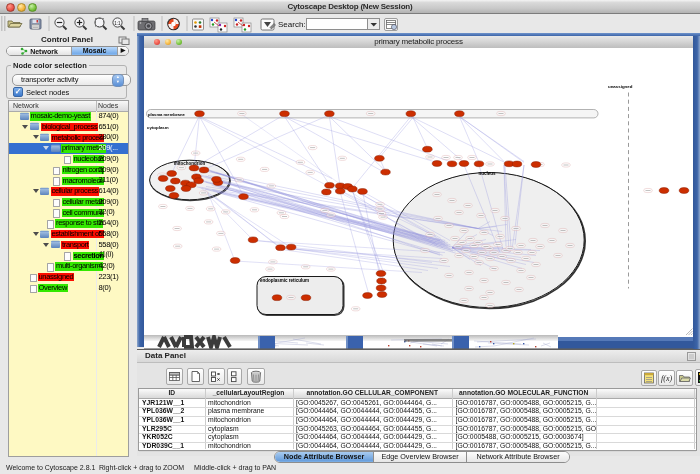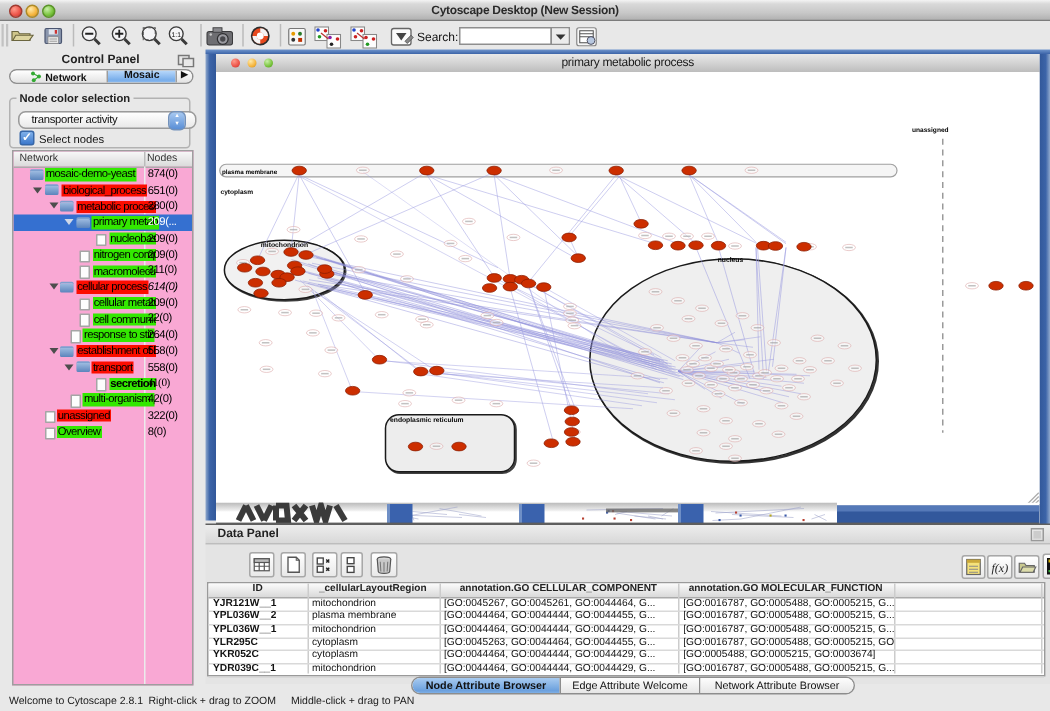--- a/index.html
+++ b/index.html
@@ -13,21 +13,21 @@
 #tabs div{font-size:7px;font-weight:bold;line-height:7.5px;text-align:center;color:#111;}
 #tabs .t1{width:64px;background:linear-gradient(#ffffff,#e3e3e3);border-right:1px solid #9d9d9d;}
 #tabs .t2{width:45px;background:linear-gradient(#b9d9fb,#78adea 80%,#8cbbf0);border-right:1px solid #9d9d9d;}
 #tabs .t3{flex:1;background:linear-gradient(#ffffff,#e3e3e3);font-size:6px;}
 #grp{left:6px;top:65px;width:119px;height:32px;border:1px solid #b2b2b2;border-radius:3px;}
 #grpl{left:11px;top:61px;font-size:7.5px;font-weight:bold;color:#222;background:#e8e8e8;padding:0 2px;}
 #cmb{left:12px;top:73.5px;width:109px;height:10px;background:linear-gradient(#ffffff,#e9e9e9);border:1px solid #9b9b9b;border-radius:5px;font-size:7.5px;letter-spacing:-0.2px;line-height:10px;padding-left:8px;color:#111;}
 #cmbs{left:112px;top:74px;width:10px;height:11px;background:linear-gradient(#a7c9f2,#5a8fd6);border:1px solid #7291bb;border-radius:4px;font-size:3.8px;color:#fff;text-align:center;line-height:5.2px;}
 #chk{left:13px;top:87px;width:8px;height:8px;background:linear-gradient(#7fb0ea,#3d79cc);border:1px solid #3767a8;border-radius:2px;color:#fff;font-size:8px;line-height:8px;text-align:center;font-weight:bold;}
 #chkl{left:26px;top:87.5px;font-size:7.5px;color:#111;}
-#tree{left:8px;top:100px;width:119px;height:355px;background:#f9a8d4;border:1px solid #9e9e9e;overflow:hidden;}
+#tree{left:8px;top:100px;width:119px;height:355px;background:#fef9c3;border:1px solid #9e9e9e;overflow:hidden;}
 #treh{left:0;top:0;width:119px;height:10px;background:linear-gradient(#f8f8f8,#dadada);border-bottom:1px solid #ababab;font-size:7px;color:#333;}
 .trow{position:absolute;left:0;width:119px;height:10.55px;font-size:7.5px;letter-spacing:-0.35px;line-height:10.55px;}
 .tri{position:absolute;top:3px;width:0;height:0;border-left:3.2px solid transparent;border-right:3.2px solid transparent;border-top:4.2px solid #4d4d4d;}
 .fold{position:absolute;top:2.6px;width:9px;height:6px;background:linear-gradient(#9dbbe0,#5c84bc);border-radius:1px;box-shadow:0 -1.2px 0 #7da0cf;}
 .file{position:absolute;top:2px;width:5px;height:6.5px;background:#fdfdfd;border:0.5px solid #a5a5a5;border-radius:0.5px;}
 .lbl{position:absolute;top:1.2px;height:8.4px;line-height:8.8px;padding:0 1px;color:#000;overflow:hidden;white-space:nowrap;}
 .num{position:absolute;left:89.5px;top:0;color:#000;letter-spacing:-0.3px;}
 #dph{left:137px;top:350px;width:563px;height:12px;background:linear-gradient(#ededed,#d8d8d8);border-bottom:1px solid #bdbdbd;font-size:8px;font-weight:bold;color:#222;line-height:12px;}
 #dpb{left:137px;top:363px;width:563px;height:93px;background:#e4e4e4;}
 .dbtn{position:absolute;background:linear-gradient(#ffffff,#e9e9e9);border:1px solid #a8a8a8;border-radius:2px;margin-left:20px;}
@@ -200,21 +200,21 @@
     </div>
     <div class="trow" style="top:74.32px;">
       <span class="file" style="left:44.0px;"></span>
       <span class="lbl" style="left:52.5px;background:#33e800;max-width:40px;">macromolecule</span>
       <span class="num" style="color:#000;">311(0)</span>
     </div>
     <div class="trow" style="top:85.04px;">
       <span class="tri" style="left:23.5px;"></span>
       <span class="fold" style="left:31.0px;"></span>
       <span class="lbl" style="left:41.5px;background:#fc0d00;max-width:51px;">cellular process</span>
-      <span class="num" style="color:#000;font-style:italic;">614(0)</span>
+      <span class="num" style="color:#000;">614(0)</span>
     </div>
     <div class="trow" style="top:95.76px;">
       <span class="file" style="left:44.0px;"></span>
       <span class="lbl" style="left:52.5px;background:#33e800;max-width:40px;">cellular metabol</span>
       <span class="num" style="color:#000;">209(0)</span>
     </div>
     <div class="trow" style="top:106.48px;">
       <span class="file" style="left:44.0px;"></span>
       <span class="lbl" style="left:52.5px;background:#33e800;max-width:40px;">cell communicati</span>
       <span class="num" style="color:#000;">22(0)</span>
@@ -242,21 +242,21 @@
       <span class="num" style="color:#000;font-family:Liberation Serif, serif;">41(0)</span>
     </div>
     <div class="trow" style="top:160.08px;">
       <span class="file" style="left:38.0px;"></span>
       <span class="lbl" style="left:46.0px;background:#33e800;max-width:46px;">multi-organism pro</span>
       <span class="num" style="color:#000;">42(0)</span>
     </div>
     <div class="trow" style="top:170.80px;">
       <span class="file" style="left:21.0px;"></span>
       <span class="lbl" style="left:28.5px;background:#fc0d00;max-width:64px;">unassigned</span>
-      <span class="num" style="color:#000;">322(0)</span>
+      <span class="num" style="color:#000;">223(1)</span>
     </div>
     <div class="trow" style="top:181.52px;">
       <span class="file" style="left:21.0px;"></span>
       <span class="lbl" style="left:28.5px;background:#33e800;max-width:64px;text-align:right;">Overview</span>
       <span class="num" style="color:#000;">8(0)</span>
     </div>
   </div>
 <div class="a" style="left:137px;top:33px;width:563px;height:3px;background:linear-gradient(#6f94cc,#3c64a8);"></div>
 <div class="a" style="left:137px;top:36px;width:7px;height:311px;background:linear-gradient(90deg,#8fa8cc,#3c64a8 40%,#32589a);"></div>
 <div class="a" style="left:693px;top:36px;width:7px;height:314px;background:linear-gradient(90deg,#32589a,#3c64a8 60%,#8fa8cc);"></div>
@@ -827,17 +827,17 @@
     </div>
     <div class="drow" style="top:53.0px;">
       <div style="left:3px;width:61px;font-weight:bold;">YDR039C__1</div>
       <div style="left:69px;width:84px;">mitochondrion</div>
       <div style="left:157px;width:155px;">[GO:0044464, GO:0044444, GO:0044429, G...</div>
       <div style="left:316.5px;width:140px;">[GO:0016787, GO:0005488, GO:0005215, G...</div>
     </div>
   </div>
 <div id="btabs" class="a">
     <div class="b1">Node Attribute Browser</div>
-    <div class="b2">Edge Attribute Welcome</div>
+    <div class="b2">Edge Overview Browser</div>
     <div class="b3">Network Attribute Browser</div>
   </div>
 <div class="a st" style="left:6px;">Welcome to Cytoscape 2.8.1</div>
 <div class="a st" style="left:99px;">Right-click + drag to ZOOM</div>
 <div class="a st" style="left:194px;">Middle-click + drag to PAN</div>
 </body></html>

